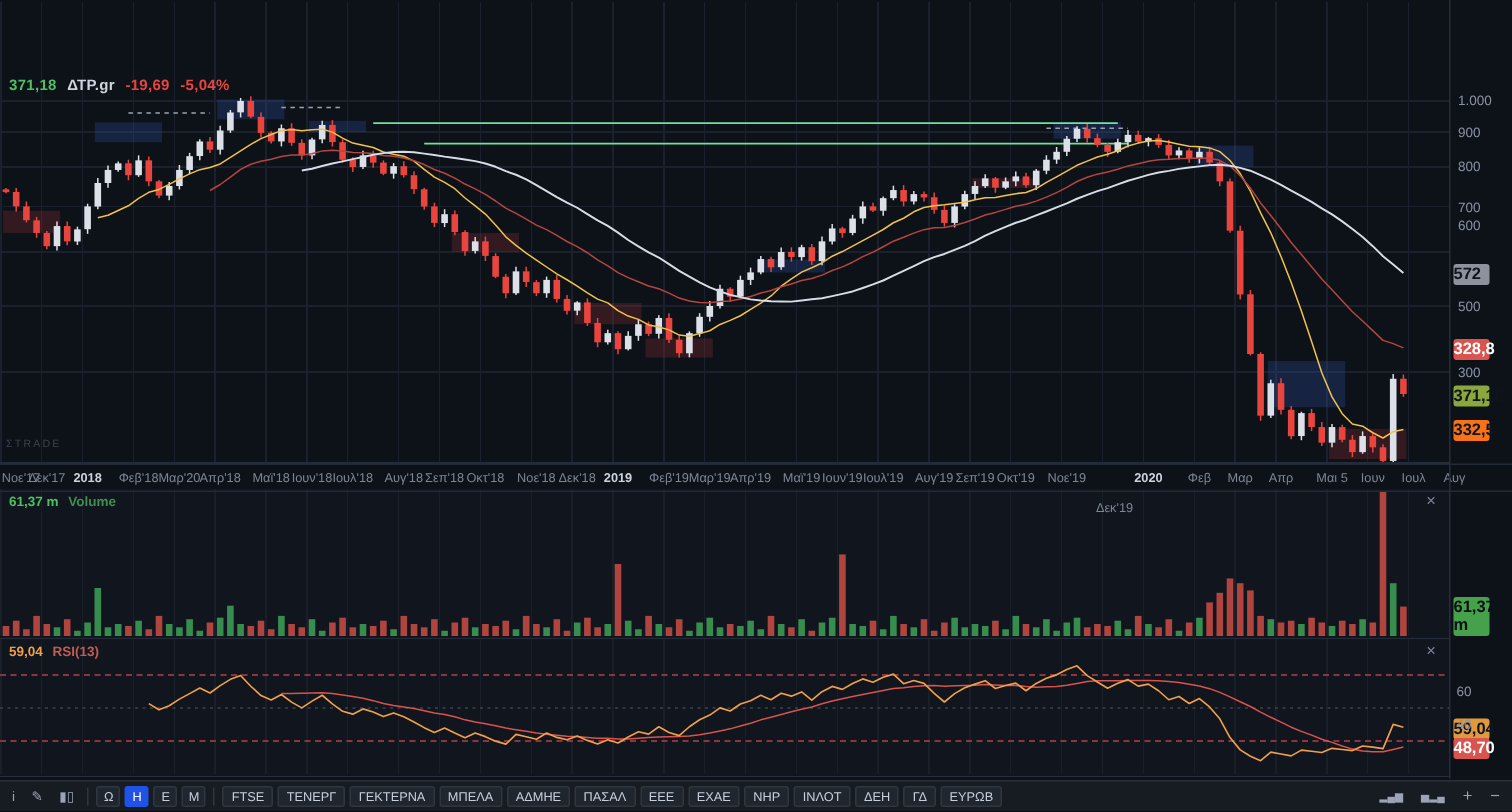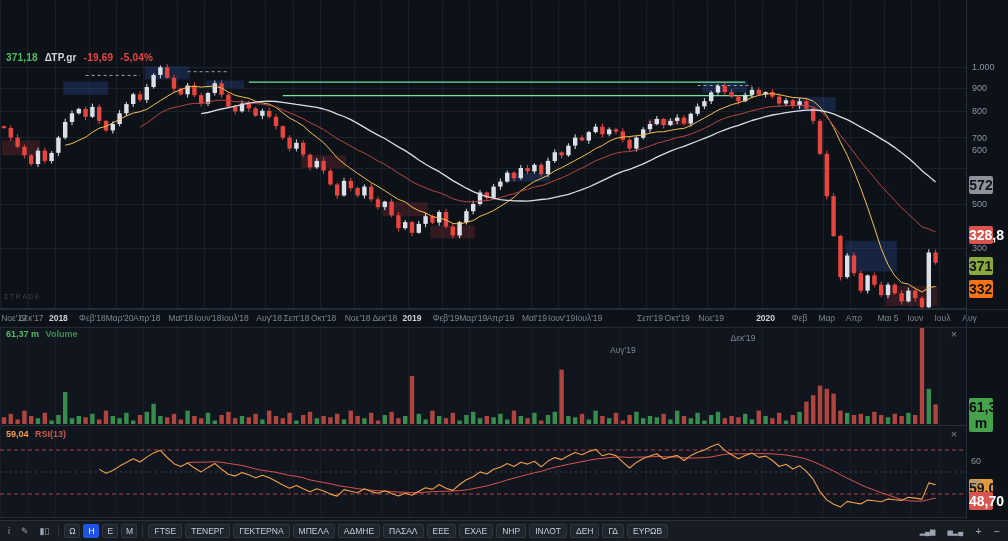--- a/index.html
+++ b/index.html
@@ -21,21 +21,21 @@
   #rsi-legend .nm{color:#c05c52;margin-left:4px;}
   .pane-close{left:948px;width:12px;height:12px;line-height:11px;text-align:center;
       color:#7d8899;font-size:11px;cursor:pointer;border-radius:2px;}
   #vol-close{top:329px;} #rsi-close{top:429px;}
   
   #time-axis{left:0;top:309px;width:1008px;height:17px;border-top:1px solid #222a36;border-bottom:1px solid #222a36;}
   #time-axis span{position:absolute;top:3px;transform:translateX(-50%);font-size:8.5px;color:#7d8694;white-space:nowrap;}
   #time-axis span.year{color:#cdd3dd;font-weight:bold;}
   #price-axis{left:966px;top:0;width:42px;height:519px;border-left:1px solid #262d3a;}
   #price-axis .tick{position:absolute;left:5px;font-size:9px;color:#8a93a3;}
-  .badge{position:absolute;left:2px;right:16px;font-size:14px;font-weight:bold;text-align:center;
+  .badge{position:absolute;left:2px;right:16px;font-size:11px;font-weight:bold;text-align:left;
       padding:1px 0;border-radius:2px;}
   #rsi-ticks .tick{position:absolute;left:971px;font-size:9px;color:#8a93a3;}
   
   #toolbar{left:0;top:520px;width:1008px;height:21px;background:#171b22;border-top:1px solid #2a313c;
       display:flex;align-items:center;padding:0 4px;box-sizing:border-box;gap:3px;}
   .tb-btn{background:#20262e;border:1px solid #2e3642;color:#c7cede;font-size:8.5px;height:14px;
       line-height:12px;padding:0 5px;border-radius:2px;cursor:pointer;white-space:nowrap;}
   .tb-ico{background:transparent;border:none;color:#9aa4b4;font-size:10px;height:16px;line-height:15px;
       padding:0 4px;cursor:pointer;border-radius:2px;}
   .tf{min-width:16px;text-align:center;padding:0 3px;}
@@ -650,21 +650,21 @@
       <span style="left: 323.6px;">Οκτ'18</span>
       <span style="left: 357.6px;">Νοε'18</span>
       <span style="left: 384.8px;">Δεκ'18</span>
       <span class="year" style="left: 412px;">2019</span>
       <span style="left: 446px;">Φεβ'19</span>
       <span style="left: 473.2px;">Μαρ'19</span>
       <span style="left: 500.4px;">Απρ'19</span>
       <span style="left: 534.4px;">Μαϊ'19</span>
       <span style="left: 561.6px;">Ιουν'19</span>
       <span style="left: 588.8px;">Ιουλ'19</span>
-      <span style="left: 622.8px; margin-top: 32px;">Αυγ'19</span>
+      <span style="left: 622.8px;">Αυγ'19</span>
       <span style="left: 650px;">Σεπ'19</span>
       <span style="left: 677.2px;">Οκτ'19</span>
       <span style="left: 711.2px;">Νοε'19</span>
       <span style="left: 743px; margin-top: 20px;">Δεκ'19</span>
       <span class="year" style="left: 765.6px;">2020</span>
       <span style="left: 799.6px;">Φεβ</span>
       <span style="left: 826.8px;">Μαρ</span>
       <span style="left: 854px;">Απρ</span>
       <span style="left: 888px;">Μαι 5</span>
       <span style="left: 915.2px;">Ιουν</span>

